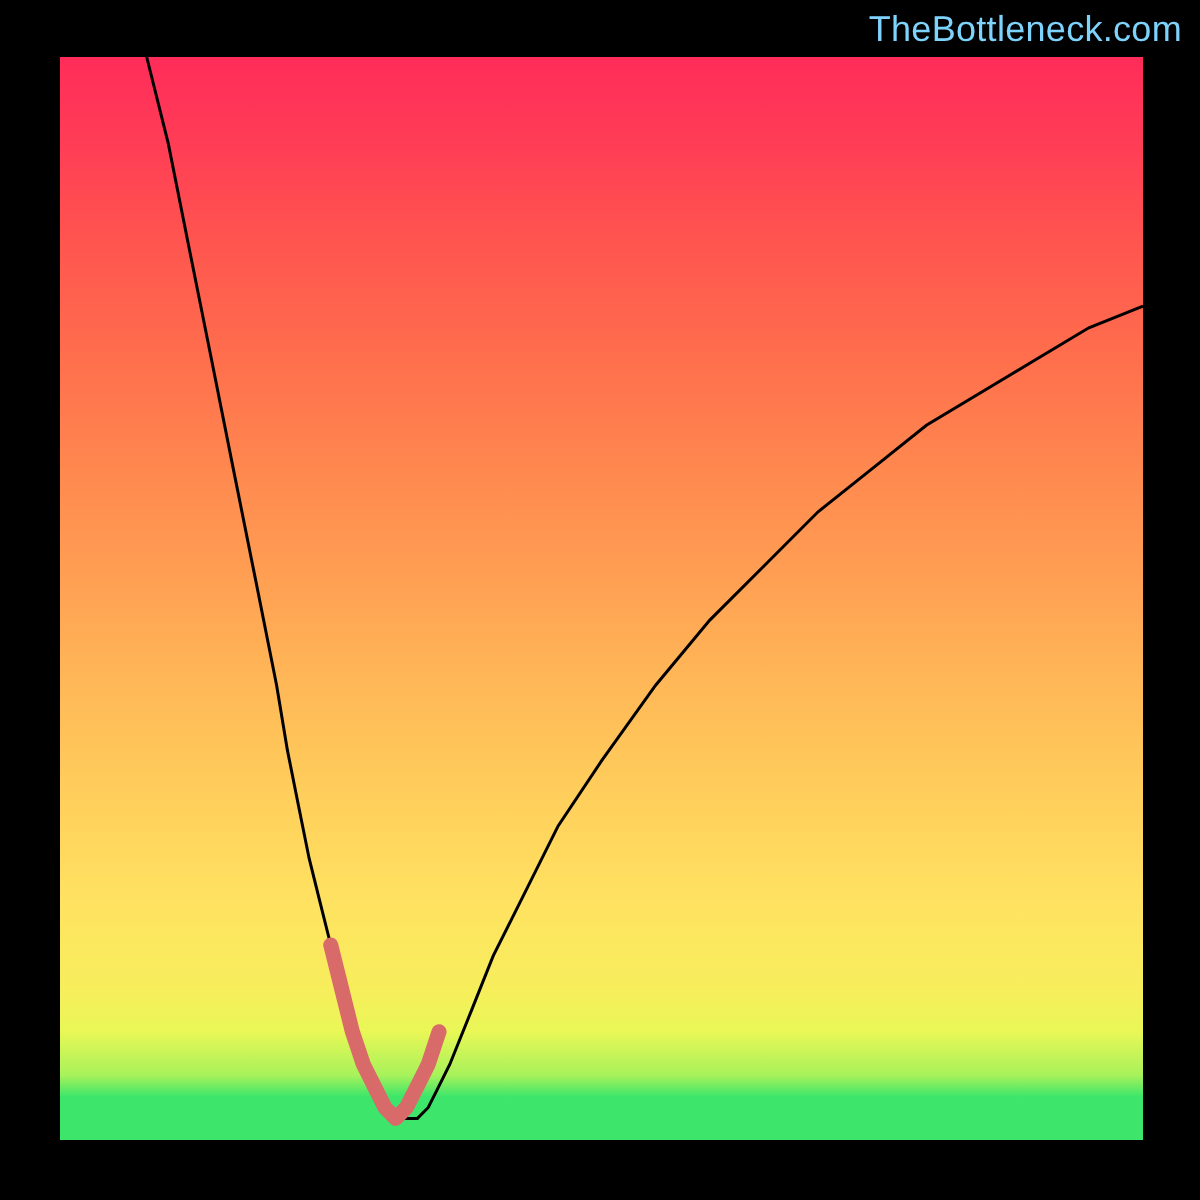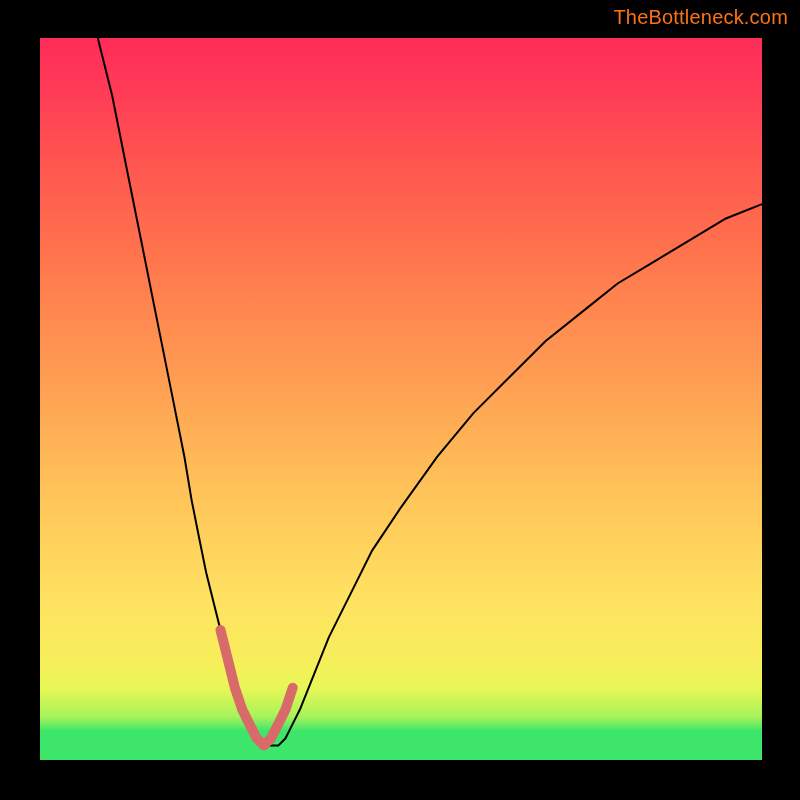--- a/index.html
+++ b/index.html
@@ -47,22 +47,22 @@
     left: 0;
     top: 0;
     width: 722px;
     height: 722px;
     overflow: visible;
   }
   .watermark {
     position: absolute;
     top: 6px;
     right: 12px;
-    color: #f97316;
-    font-size: 20px;
+    color: #7dd3fc;
+    font-size: 24px;
     letter-spacing: 0.2px;
     font-weight: 400;
   }
 </style>
 </head>
 <body>
 
 <div class="frame">
   <div class="watermark">TheBottleneck.com</div>
   <div class="plot">

